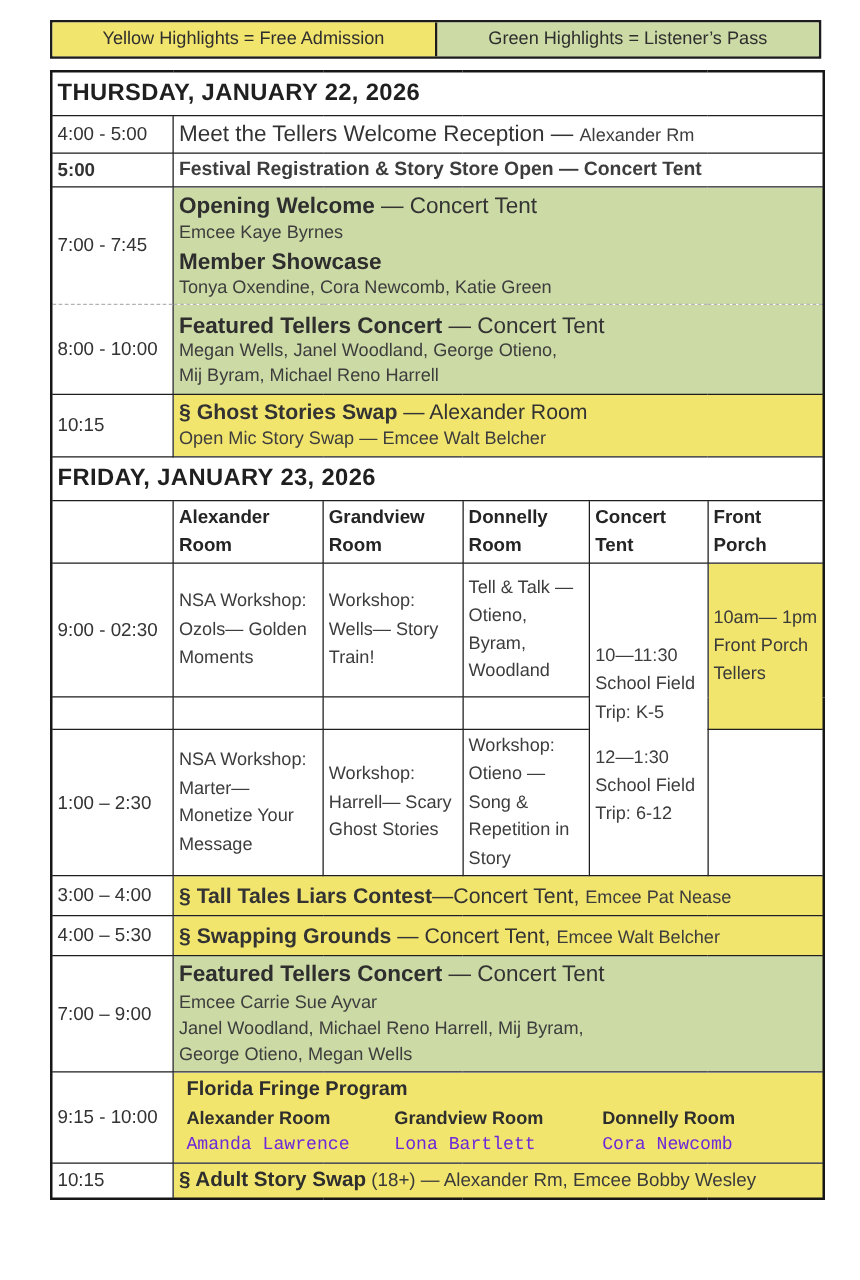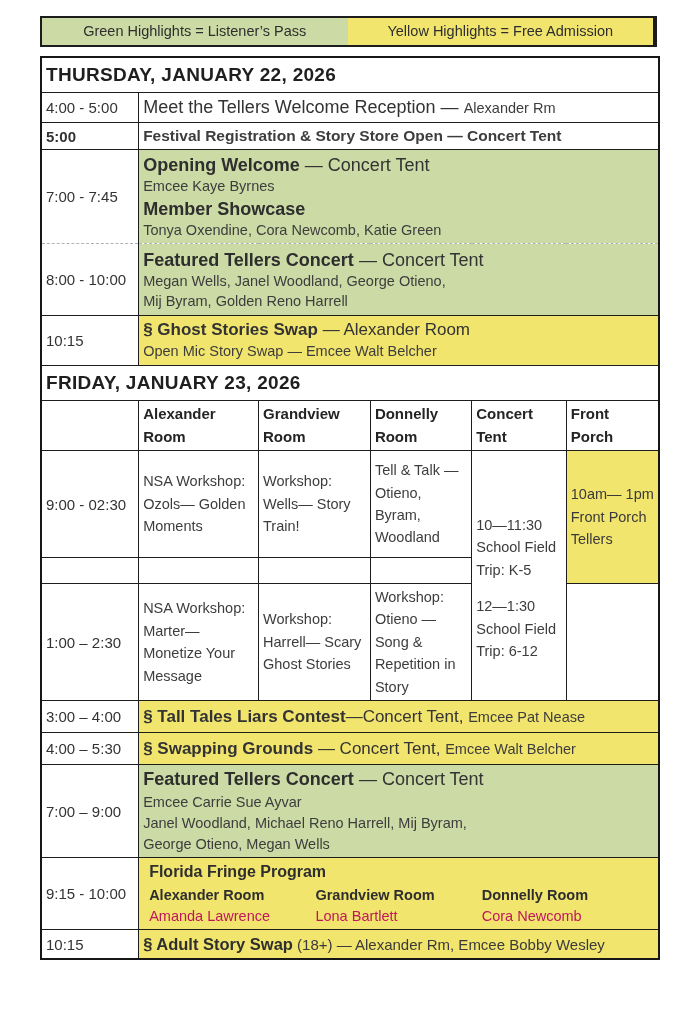--- a/index.html
+++ b/index.html
@@ -102,32 +102,32 @@
   .concert-block { font-size: 14.5px; line-height: 1.55; color: #3d3d3d; }
   .concert-block.b1 { margin-top: 25px; }
   .concert-block.b2 { margin-top: 14px; }
   td.frontporch-merged { vertical-align: middle; padding: 0 16px; font-size: 14.5px; line-height: 1.55; }
 
   .fringe-wrap { padding: 1px 6px; }
   .fringe-title { font-size: 16px; font-weight: 700; color: #2e2e2e; line-height: 1.4; }
   .fringe-cols { display: flex; margin-top: 2px; }
   .fringe-col { flex: 1; }
   .fringe-room { font-size: 14.5px; font-weight: 700; color: #2e2e2e; line-height: 1.45; }
-  .fringe-teller { font-size: 14.5px; color: #be185d; line-height: 1.4; }
+  .fringe-teller { font-size: 14.5px; color: #6d28d9; line-height: 1.4; font-family: Liberation Mono, monospace; }
 </style>
 </head>
 <body>
 
 <div class="page">
 
 
 
   <div class="legend">
+    <div class="box yellow">Yellow Highlights = Free Admission</div>
     <div class="box green">Green Highlights = Listener’s Pass</div>
-    <div class="box yellow">Yellow Highlights = Free Admission</div>
   </div>
 
   <table class="sched">
     <colgroup>
       <col style="width:15.8%">
       <col style="width:19.4%">
       <col style="width:18.1%">
       <col style="width:16.4%">
       <col style="width:15.3%">
       <col style="width:15.0%">
@@ -160,21 +160,21 @@
         <div class="line evt-big evt-bold">Member Showcase</div>
         <div class="line evt-small">Tonya Oxendine, Cora Newcomb, Katie Green</div>
       </td>
     </tr>
 
     <tr class="dash-above" style="height:72px;">
       <td class="time vtop">8:00 - 10:00</td>
       <td colspan="5" class="bg-g">
         <div class="line"><span class="evt-big evt-bold">Featured Tellers Concert</span><span class="evt-big"> — Concert Tent</span></div>
         <div class="line evt-small">Megan Wells, Janel Woodland, George Otieno,</div>
-        <div class="line evt-small">Mij Byram, Golden Reno Harrell</div>
+        <div class="line evt-small">Mij Byram, Michael Reno Harrell</div>
       </td>
     </tr>
 
     <tr style="height:50px;">
       <td class="time">10:15</td>
       <td colspan="5" class="bg-y">
         <div class="line"><span class="evt-med evt-bold">§ Ghost Stories Swap</span><span class="evt-med"> — Alexander Room</span></div>
         <div class="line evt-small">Open Mic Story Swap — Emcee Walt Belcher</div>
       </td>
     </tr>

